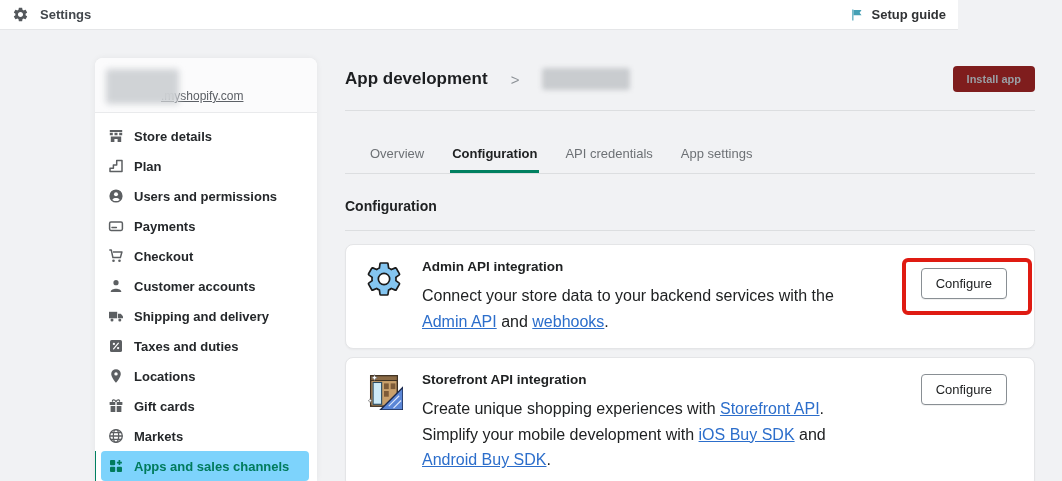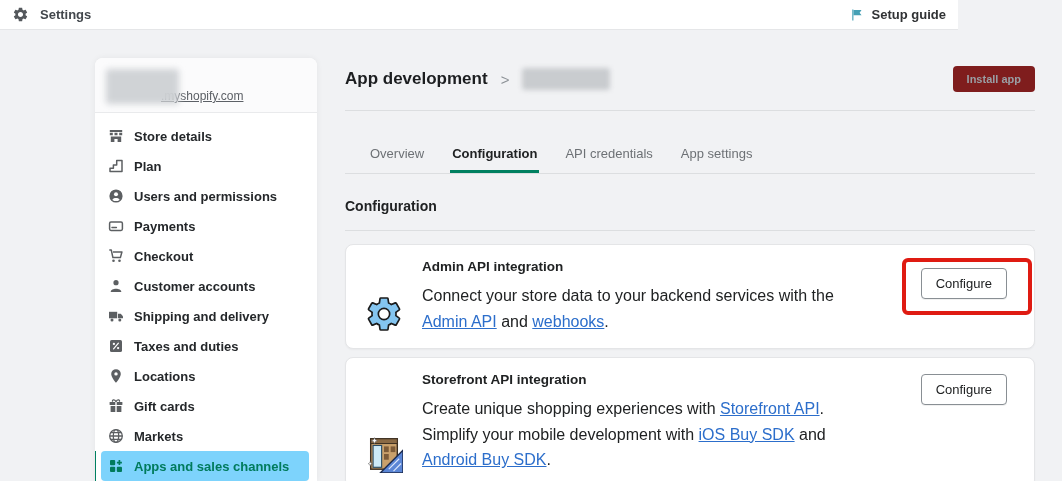--- a/index.html
+++ b/index.html
@@ -30,35 +30,35 @@
   .side-menu{padding:8px 8px 0 6px}
   .side-item{position:relative;display:flex;align-items:center;height:30px;padding-left:7px;gap:10px;
     border-radius:4px;font-size:13px;font-weight:600;color:#24272a;cursor:pointer;white-space:nowrap}
   .side-item .s-icon{width:16px;height:16px;color:#5c5f62;flex:0 0 16px;display:flex}
   .side-item.active{background:#7dd3fc;color:#007b5c}
   .side-item.active .s-icon{color:#007b5c}
   .side-item.active::before{content:"";position:absolute;left:-8px;top:0;bottom:0;width:3px;background:#008060}
   
   .main{position:absolute;left:345px;top:64px;width:690px}
   .bc-row{display:flex;align-items:center;justify-content:space-between;height:30px}
-  .bc-left{display:flex;align-items:center;gap:13px}
+  .bc-left{display:flex;align-items:center;gap:23px}
   .bc-title{font-size:17px;font-weight:700;color:#1c1e20}
   .bc-chev{color:#8c9196;font-size:15px;font-weight:400}
   .bc-blur{width:88px;height:22px;background:rgba(199,202,205,.96);border-radius:3px;filter:blur(2.5px)}
   .btn-install{background:#7f1d1d;color:#9a9fa5;border:none;border-radius:4px;padding:7px 14px;
     font-size:11px;font-weight:700;font-family:inherit;cursor:default}
   .divider{height:1px;background:#dcdee0}
   .d1{margin-top:16px}
   .tabs{display:flex;gap:24px;padding-left:23px;border-bottom:1px solid #dcdee0;margin-top:29px}
   .tab{font-size:13px;color:#6d7175;padding:6px 2px 12px;cursor:pointer}
   .tab.active{color:#202223;font-weight:600;box-shadow:inset 0 -3px 0 #008060}
   .section-title{font-size:14px;font-weight:700;color:#202223;margin-top:24px}
   .d2{margin-top:16px}
   .card{background:#fff;border:1px solid #e4e5e7;border-radius:8px;box-shadow:0 1px 2px rgba(0,0,0,.04);
-    padding:14px 18px;display:flex;align-items:flex-end;gap:18px;position:relative}
+    padding:14px 18px;display:flex;align-items:flex-start;gap:18px;position:relative}
   .card1{margin-top:13px;min-height:87px}
   .card2{margin-top:8px;min-height:95px}
   .card-icon{width:40px;flex:0 0 40px;display:flex;align-items:center;justify-content:center}
   .card-body{flex:1}
   .card-title{font-size:13.5px;font-weight:700;color:#202223;margin-bottom:9px}
   .card-desc{font-size:16px;color:#202223;max-width:562px;line-height:1.6}
   .card-desc a{color:#2c6ecb;text-decoration:underline;cursor:pointer}
   .card-action{flex:0 0 120px}
   .btn-configure{background:#fff;border:1px solid #898f94;border-radius:4px;padding:7px 14px;
     font-size:13px;font-weight:500;color:#202223;font-family:inherit;cursor:pointer;

